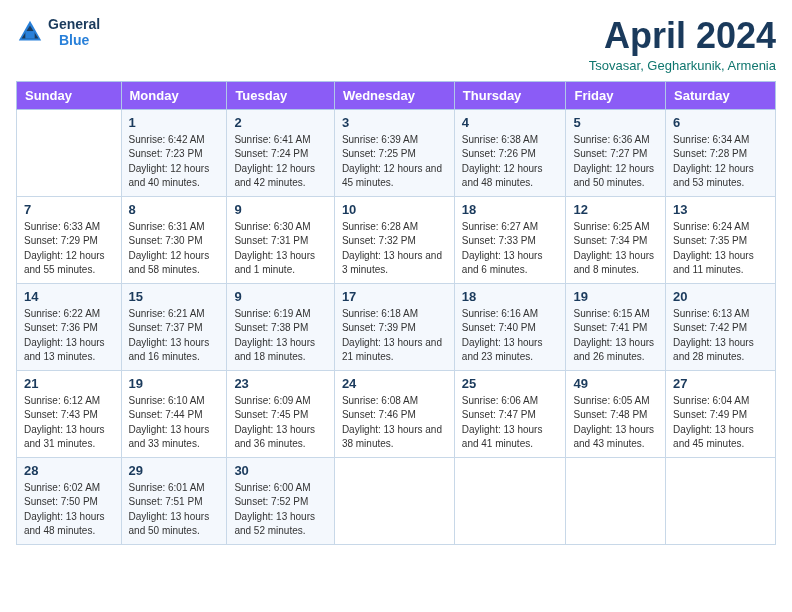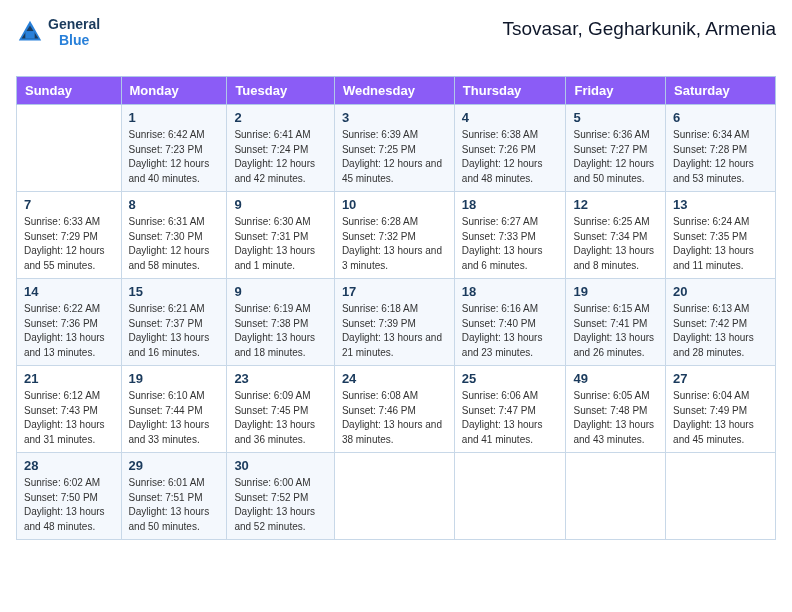--- a/index.html
+++ b/index.html
@@ -7,41 +7,41 @@
       font-family: Arial, sans-serif;
       background: #fff;
       width: 792px;
       min-height: 612px;
       padding: 16px;
     }
     .header {
       display: flex;
       justify-content: space-between;
       align-items: flex-start;
-      margin-bottom: 28px;
+      margin-bottom: 8px;
     }
     .logo {
       display: flex;
       align-items: center;
       gap: 4px;
     }
     .logo-icon {
       width: 28px;
       height: 28px;
     }
     .title-block { text-align: right; }
     .main-title {
       font-size: 36px;
       font-weight: bold;
       color: #1a3a5c;
       line-height: 1.1;
     }
     .subtitle {
-      font-size: 19px;
-      color: #0f172a;
+      font-size: 13px;
+      color: #0f766e;
       margin-top: 2px;
     }
     table {
       width: 100%;
       border-collapse: collapse;
       font-size: 11px;
     }
     thead tr th {
       background: #8b5cf6;
       color: #fff;
@@ -85,20 +85,21 @@
       <polygon points="15,3 27,24 3,24" fill="#2980d9"></polygon>
       <polygon points="15,8 24,22 6,22" fill="#1a3a5c"></polygon>
       <rect x="10" y="14" width="10" height="8" fill="#2980d9"></rect>
     </svg>
     <div>
       <div style="font-size:14px;font-weight:bold;color:#1a3a5c;">General</div>
       <div style="font-size:14px;font-weight:bold;color:#2980d9;text-align:center;">Blue</div>
     </div>
   </div>
   <div class="title-block">
+    <div class="main-title">April 2024</div>
     <div class="subtitle">Tsovasar, Gegharkunik, Armenia</div>
   </div>
 </div>
 
 <table>
   <thead>
     <tr>
     <th>Sunday</th>
         <th>Monday</th>
         <th>Tuesday</th>

